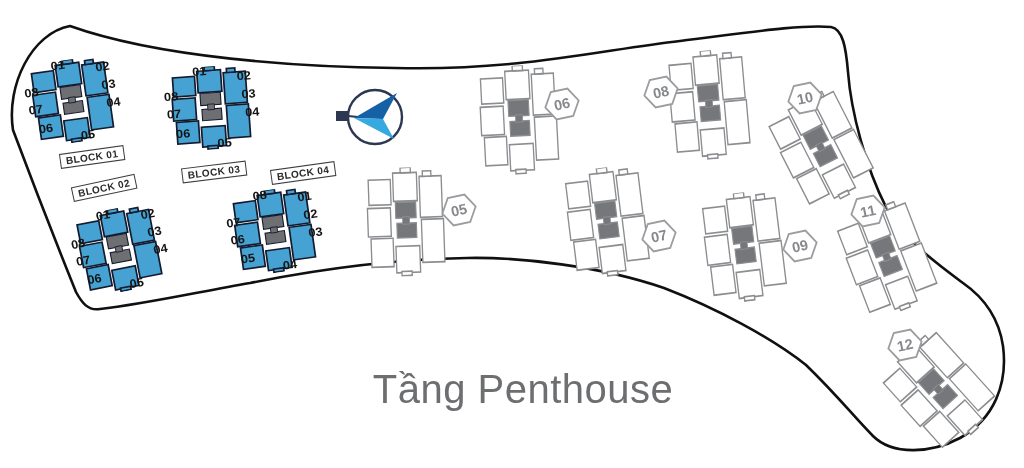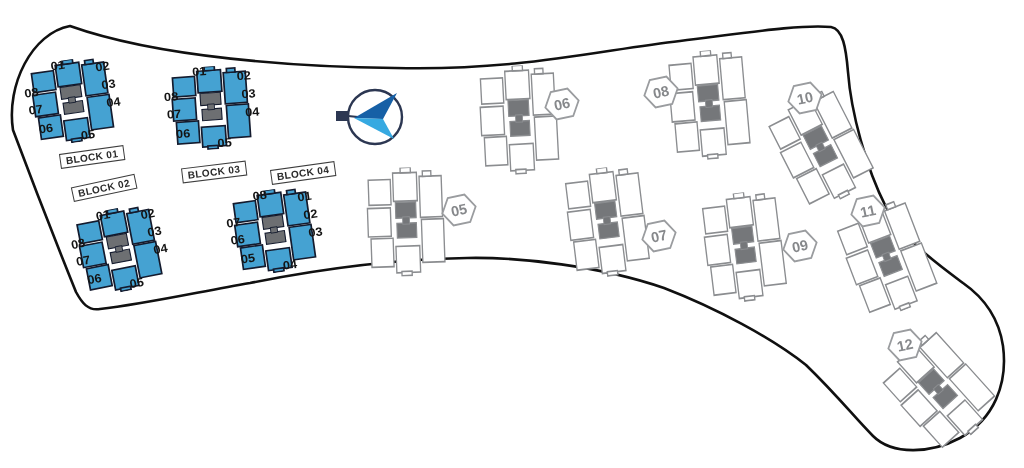--- a/index.html
+++ b/index.html
@@ -334,13 +334,14 @@
         </svg>
       </div>
       <div class="badge" style="left: 883px; top: 326px;"><svg width="44" height="38" viewBox="-22 -19 44 38">
        <g transform="rotate(-12)">
          <polygon points="17,0 8.5,14 -8.5,14 -17,0 -8.5,-14 8.5,-14" fill="#ffffff" stroke="#9a9c9f" stroke-width="1.8"></polygon>
          <text x="0" y="5.2" text-anchor="middle" font-size="14.5" font-weight="700" font-family="Liberation Sans, sans-serif" fill="#86888b">12</text>
        </g>
      </svg></div>
     </div>
 
+  <div id="floor-title">Tầng Penthouse</div>
 </div>
 
 </body></html>

